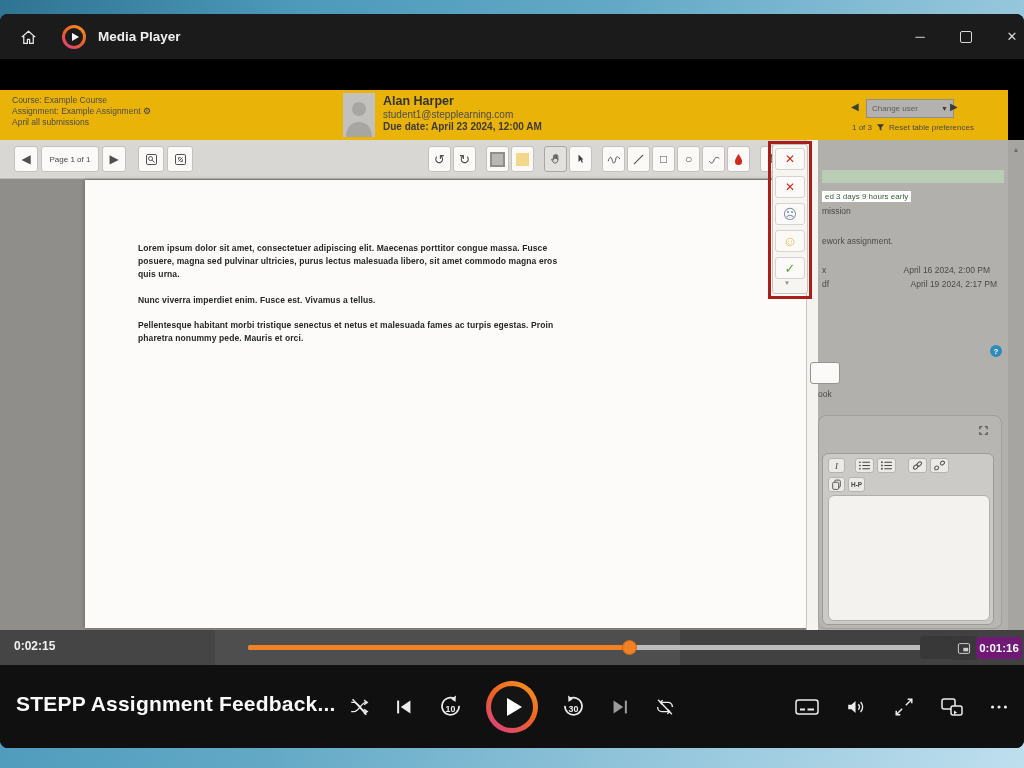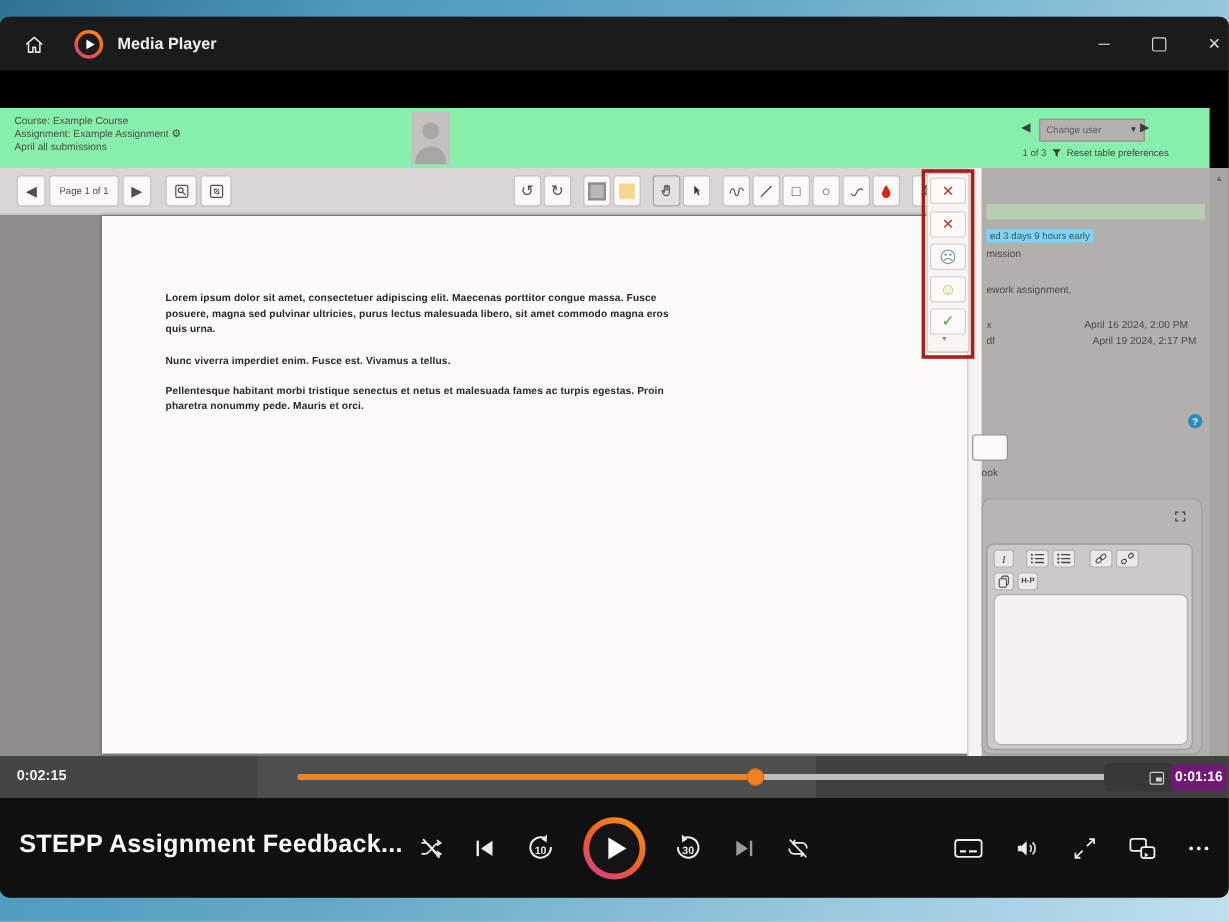--- a/index.html
+++ b/index.html
@@ -18,21 +18,21 @@
   .app-title{position:absolute;left:98px;top:0;height:45px;line-height:45px;color:#f0f0f0;font-size:13.5px;font-weight:600;}
   .logo-ring{width:24px;height:24px;border-radius:50%;background:linear-gradient(215deg,#f8991d,#ef6223 48%,#d23b90);display:flex;align-items:center;justify-content:center;}
   .logo-inner{width:18px;height:18px;border-radius:50%;background:#1b1b1b;display:flex;align-items:center;justify-content:center;}
   .tri-sm{width:0;height:0;border-left:7px solid #fff;border-top:4.5px solid transparent;border-bottom:4.5px solid transparent;margin-left:2px;}
   .win-ctl{position:absolute;top:0;height:45px;width:46px;display:flex;align-items:center;justify-content:center;color:#d8d8d8;font-size:13px;}
   .max-box{width:10px;height:10px;border:1.4px solid #d8d8d8;border-radius:2px;}
 
   
   .video-frame{position:absolute;left:0;top:45px;width:1024px;height:571px;background:#000;}
 
-  .lms-header{position:absolute;left:0;top:31px;width:1008px;height:50px;background:#86efac;}
+  .lms-header{position:absolute;left:0;top:31px;width:1008px;height:50px;background:#eab308;}
   .lms-header .l1{font-size:8.5px;color:#4c4b49;line-height:11px;}
   .lms-link{color:#42688a;}
   .avatar{position:absolute;left:343px;top:3px;width:32px;height:44px;background:#c2c1be;overflow:hidden;}
   .stu-name{font-size:12.5px;font-weight:700;color:#33322f;}
   .stu-line{font-size:10px;color:#4c4b49;margin-top:1px;}
   .stu-due{font-size:10px;font-weight:700;color:#3c3b38;margin-top:1px;}
   .user-select{position:absolute;left:866px;top:9px;width:76px;height:17px;background:#b3b2af;border:1px solid #8f8e8b;display:flex;align-items:center;justify-content:space-between;padding:0 5px;font-size:8px;color:#5e5d5a;}
   .nav-arrow{position:absolute;top:11px;font-size:10px;color:#3d3c3a;}
   .hdr-row2{position:absolute;left:852px;top:33px;display:flex;align-items:center;gap:4px;font-size:8px;color:#4a4947;}
 
@@ -51,21 +51,21 @@
 
   .page{position:absolute;left:85px;top:40px;width:721px;height:448px;background:#fcfbfa;box-shadow:0 0 4px rgba(0,0,0,.35);padding-left:21px;}
   .doc-text{position:absolute;left:53px;top:62px;width:425px;}
   .doc-text p{margin:0 0 12px 0;font-size:8.5px;line-height:1.55;font-weight:700;color:#262626;letter-spacing:.1px;}
 
   .white-strip{position:absolute;left:806px;top:0;width:12px;height:490px;background:#f4f3f0;border-left:1px solid #c6c5c2;}
   .sidebar{position:absolute;left:818px;top:0;width:206px;height:490px;background:#b1b0ad;}
   .sb-edge{position:absolute;right:0;top:0;width:16px;height:490px;background:#a6a5a2;}
   .sb-text{position:absolute;font-size:8.5px;color:#4b4a47;}
   .green-bar{position:absolute;left:4px;top:30px;width:182px;height:13px;background:#b9ccb4;}
-  .early-badge{position:absolute;left:4px;top:51px;font-size:8px;color:#3e5a39;background:#7dd3fc;padding:1px 3px;}
+  .early-badge{position:absolute;left:4px;top:51px;font-size:8px;color:#3e5a39;background:#ffffff;padding:1px 3px;}
   .q-icon{position:absolute;left:172px;top:205px;width:12px;height:12px;border-radius:50%;background:#2f8cba;color:#fff;font-size:8px;font-weight:700;display:flex;align-items:center;justify-content:center;}
   .score-input{position:absolute;left:-8px;top:222px;width:28px;height:20px;background:#fbfaf8;border:1px solid #94938f;border-radius:3px;}
   .fb-panel{position:absolute;left:0;top:275px;width:184px;height:214px;background:#b7b6b3;border:1px solid #a09f9c;border-radius:8px;box-sizing:border-box;}
   .editor-card{position:absolute;left:3px;top:37px;width:172px;height:172px;background:#cbcac7;border:1px solid #9d9c99;border-radius:6px;box-sizing:border-box;}
   .ed-row{display:flex;gap:3px;margin:4px 0 0 5px;align-items:center;}
   .ed-btn{height:15px;min-width:17px;background:#eceae7;border:1px solid #b5b4b1;border-radius:3px;display:flex;align-items:center;justify-content:center;font-size:9px;color:#474643;box-sizing:border-box;padding:0 2px;}
   .ed-area{position:absolute;left:5px;top:41px;width:160px;height:124px;background:#f3f2ef;border:1px solid #b0afac;border-radius:6px;}
 
   
   .stamp-panel{position:absolute;left:772px;top:4px;width:36px;height:150px;background:#f6f5f2;border:1px solid #c3c2bf;border-radius:3px;box-sizing:border-box;}
@@ -133,20 +133,25 @@
           <span>Assignment: Example Assignment</span>
           <span style="font-size:9px;color:#3d3c3a;">⚙</span>
         </div>
         <div class="l1 lms-link">April all submissions</div>
       </div>
       <div class="avatar">
         <svg width="32" height="44" viewBox="0 0 32 44">
           <circle cx="16" cy="16" r="7" fill="#a7a6a3"></circle>
           <path d="M3 44c0-10 6-15 13-15s13 5 13 15z" fill="#a7a6a3"></path>
         </svg>
+      </div>
+      <div class="abs" style="left:383px;top:4px;">
+        <div class="stu-name">Alan Harper</div>
+        <div class="stu-line">student1@stepplearning.com</div>
+        <div class="stu-due">Due date: April 23 2024, 12:00 AM</div>
       </div>
       <div class="nav-arrow" style="left:851px">◀</div>
       <div class="user-select">
         <span>Change user</span>
         <span style="font-size:7px;color:#3d3c3a;">▼</span>
       </div>
       <div class="nav-arrow" style="left:950px">▶</div>
       <div class="hdr-row2">
         <span>1 of 3</span>
         <svg width="9" height="9" viewBox="0 0 20 20">

